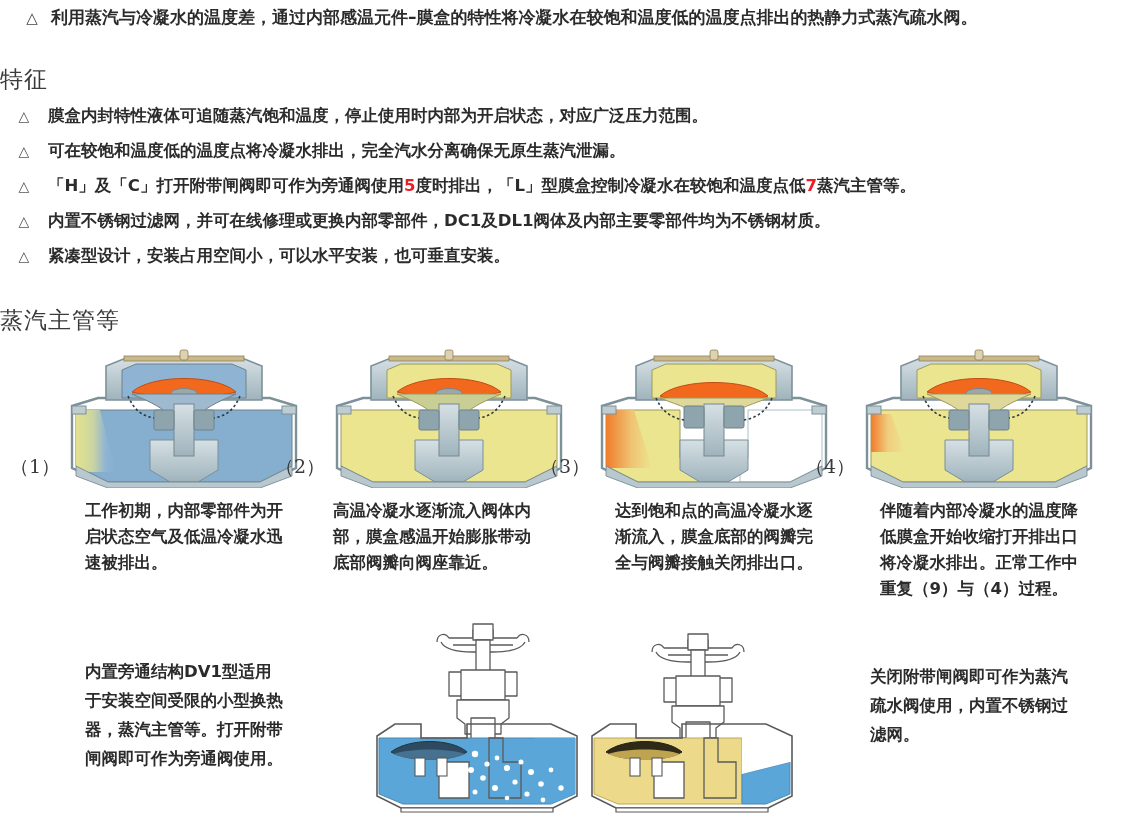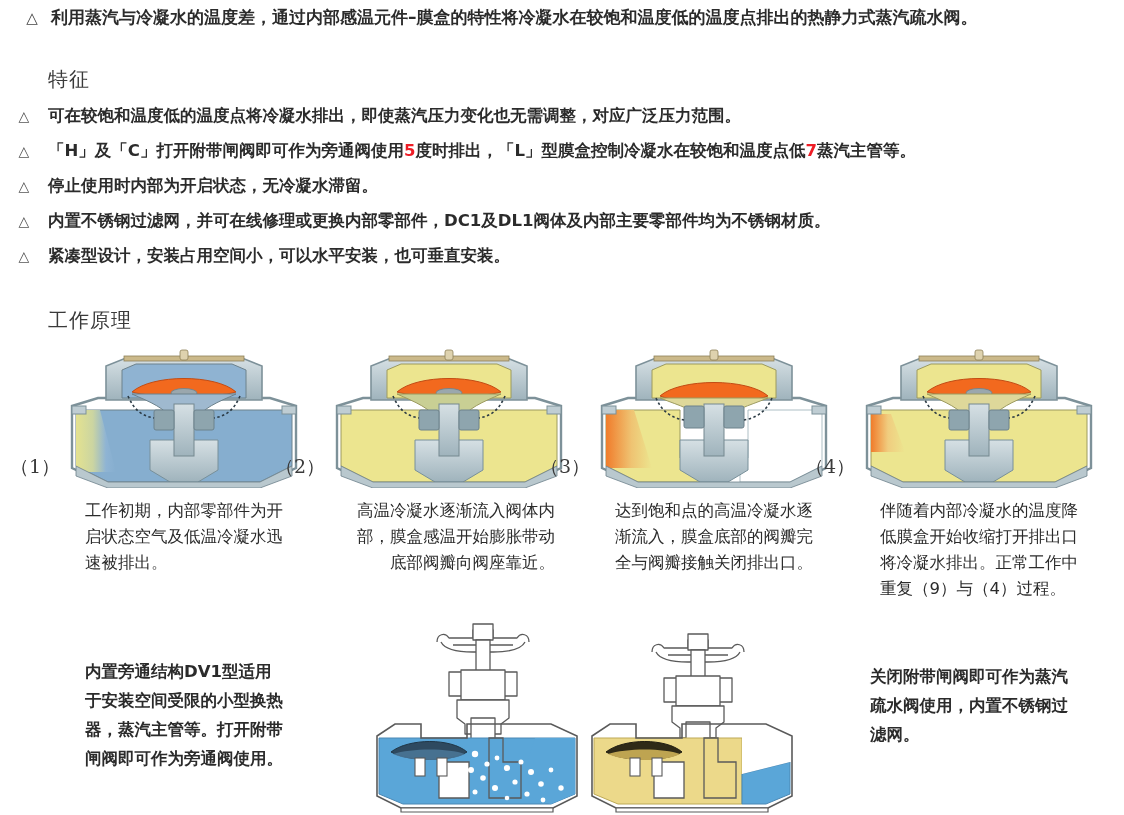--- a/index.html
+++ b/index.html
@@ -17,23 +17,23 @@
     position:absolute;left:0;top:2px;width:1124px;
     font-size:17px;line-height:30px;
     font-family:"DejaVu Sans","Liberation Sans",sans-serif;
     font-weight:600;color:#2b2b2b;margin-left:13px;
   }
   .intro .tri{display:inline-block;width:38px;text-align:center;font-weight:400;font-size:15px;color:#444;}
   .intro .body{display:inline;}
 
   .section-head{
     position:absolute;left:0;
-    font-size:20px;line-height:26px;
+    font-size:23px;line-height:26px;
     font-family:"DejaVu Serif","Liberation Serif",serif;
-    font-weight:400;color:#3a3a3a;letter-spacing:1px;padding-left:48px;
+    font-weight:400;color:#3a3a3a;letter-spacing:1px;
   }
   #head-features{top:66px;}
   #head-principle{top:307px;}
 
   ul.bullets{
     position:absolute;left:0;top:98px;width:1124px;
     margin:0;padding:0;list-style:none;
   }
   ul.bullets li{
     display:block;
@@ -53,21 +53,21 @@
     position:absolute;left:-60px;top:106px;
     font-size:19px;font-family:"DejaVu Serif","Liberation Serif",serif;color:#3a3a3a;
   }
   .figcell .svgwrap{position:absolute;left:0;top:0;width:228px;height:140px;}
 
   .captions{position:absolute;left:0;top:498px;width:1124px;height:110px;}
   .cap{
     position:absolute;top:0;width:205px;
     font-size:16.5px;line-height:26px;
     font-family:"DejaVu Sans","Liberation Sans",sans-serif;
-    font-weight:400;color:#2b2b2b;
+    font-weight:700;color:#2b2b2b;
   }
 
   
   .botrow{position:absolute;left:0;top:612px;width:920px;height:203px;}
   .botcap{
     position:absolute;width:200px;
     font-size:16.5px;line-height:29px;
     font-family:"DejaVu Sans","Liberation Sans",sans-serif;
     font-weight:600;color:#2b2b2b;
   }
@@ -81,28 +81,28 @@
 </head>
 <body>
 
 <div class="intro">
   <span class="tri">△</span><span class="body">利用蒸汽与冷凝水的温度差，通过内部感温元件–膜盒的特性将冷凝水在较饱和温度低的温度点排出的热静力式蒸汽疏水阀。</span>
 </div>
 
 <div class="section-head" id="head-features">特征</div>
 
 <ul class="bullets" id="features-list">
-    <li><span class="tri">△</span><span><span>可在较饱和温度低的温度点将冷凝水排出，即使蒸汽压力变化也无需调整，对应广泛压力范围。</span></span></li>
+    <li><span class="tri">△</span><span><span>膜盒内封特性液体可追随蒸汽饱和温度，停止使用时内部为开启状态，对应广泛压力范围。</span></span></li>
+    <li><span class="tri">△</span><span><span>可在较饱和温度低的温度点将冷凝水排出，完全汽水分离确保无原生蒸汽泄漏。</span></span></li>
     <li><span class="tri">△</span><span><span>「H」及「C」打开附带闸阀即可作为旁通阀使用</span><span class="hot">5</span><span>度时排出，「L」型膜盒控制冷凝水在较饱和温度点低</span><span class="hot">7</span><span>蒸汽主管等。</span></span></li>
-    <li><span class="tri">△</span><span><span>停止使用时内部为开启状态，无冷凝水滞留。</span></span></li>
     <li><span class="tri">△</span><span><span>内置不锈钢过滤网，并可在线修理或更换内部零部件，DC1及DL1阀体及内部主要零部件均为不锈钢材质。</span></span></li>
     <li><span class="tri">△</span><span><span>紧凑型设计，安装占用空间小，可以水平安装，也可垂直安装。</span></span></li>
   </ul>
 
-<div class="section-head" id="head-principle">工作原理</div>
+<div class="section-head" id="head-principle">蒸汽主管等</div>
 
 <div class="figrow">
 
   <div class="figcell" style="left:70px;">
     <div class="num">（1）</div>
     <div class="svgwrap">
       <svg viewBox="0 0 228 140" width="228" height="140">
         <defs>
           <linearGradient id="g1cold" x1="0" y1="0" x2="1" y2="0">
             <stop offset="0" stop-color="#e9e58c"></stop>
@@ -255,21 +255,21 @@
         <path d="M170,48 C164,62 156,68 144,70" fill="none" stroke="#2b3a44" stroke-width="1.6" stroke-dasharray="2.5,2.5"></path>
         <rect x="2" y="58" width="14" height="8" fill="#bfcdd3" stroke="#7d9199" stroke-width="1"></rect>
         <rect x="212" y="58" width="14" height="8" fill="#bfcdd3" stroke="#7d9199" stroke-width="1"></rect>
       </svg>
     </div>
   </div>
 </div>
 
 <div class="captions">
   <div class="cap" style="left:85px;">工作初期，内部零部件为开启状态空气及低温冷凝水迅速被排出。</div>
-  <div class="cap" style="left:350px;text-align:right;">高温冷凝水逐渐流入阀体内部，膜盒感温开始膨胀带动底部阀瓣向阀座靠近。</div>
+  <div class="cap" style="left:333px;">高温冷凝水逐渐流入阀体内部，膜盒感温开始膨胀带动底部阀瓣向阀座靠近。</div>
   <div class="cap" style="left:615px;">达到饱和点的高温冷凝水逐渐流入，膜盒底部的阀瓣完全与阀瓣接触关闭排出口。</div>
   <div class="cap" style="left:880px;">伴随着内部冷凝水的温度降低膜盒开始收缩打开排出口将冷凝水排出。正常工作中重复（9）与（4）过程。</div>
 </div>
 
 <div class="botrow">
 
   <div class="botcap" id="botcap-left">内置旁通结构DV1型适用于安装空间受限的小型换热器，蒸汽主管等。打开附带闸阀即可作为旁通阀使用。</div>
 
   <div class="botfig" id="botfig-left">
     <svg viewBox="0 0 215 203" width="215" height="203">

